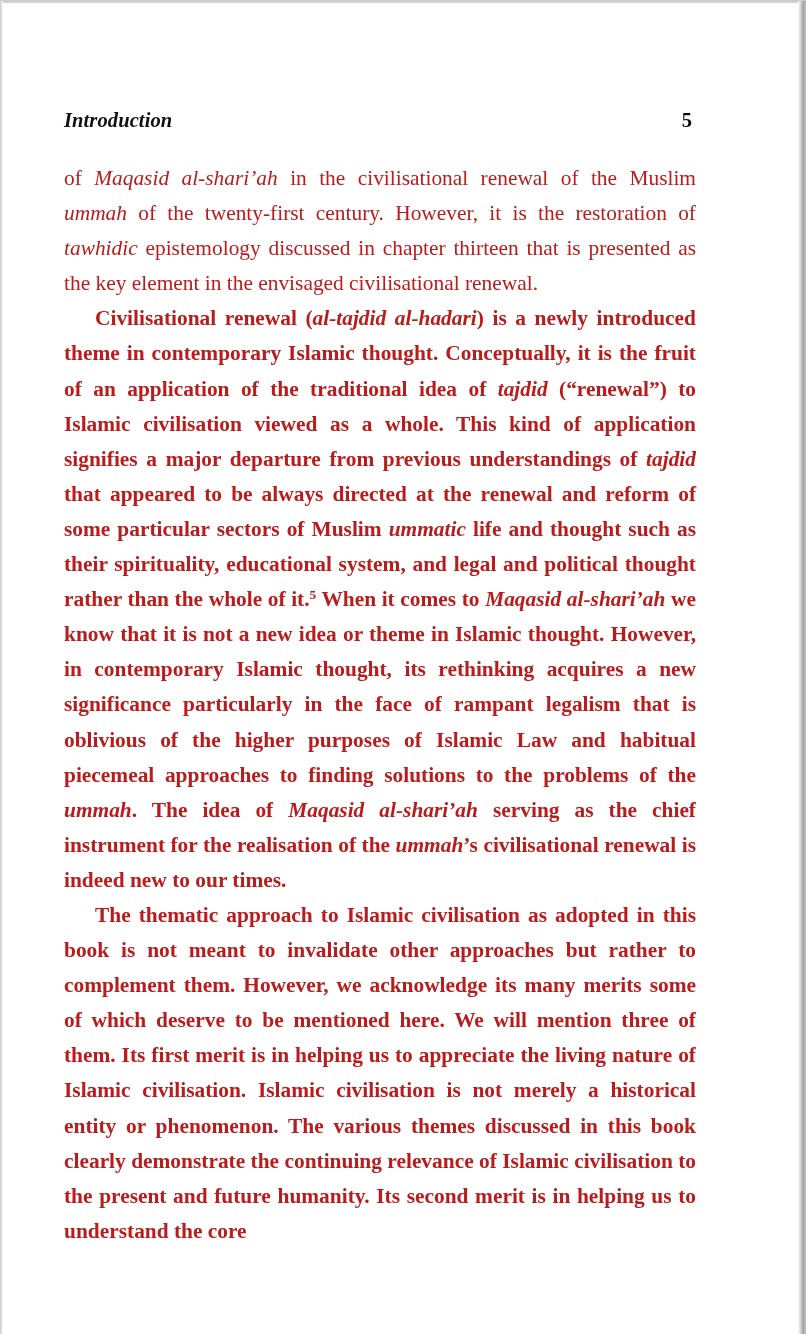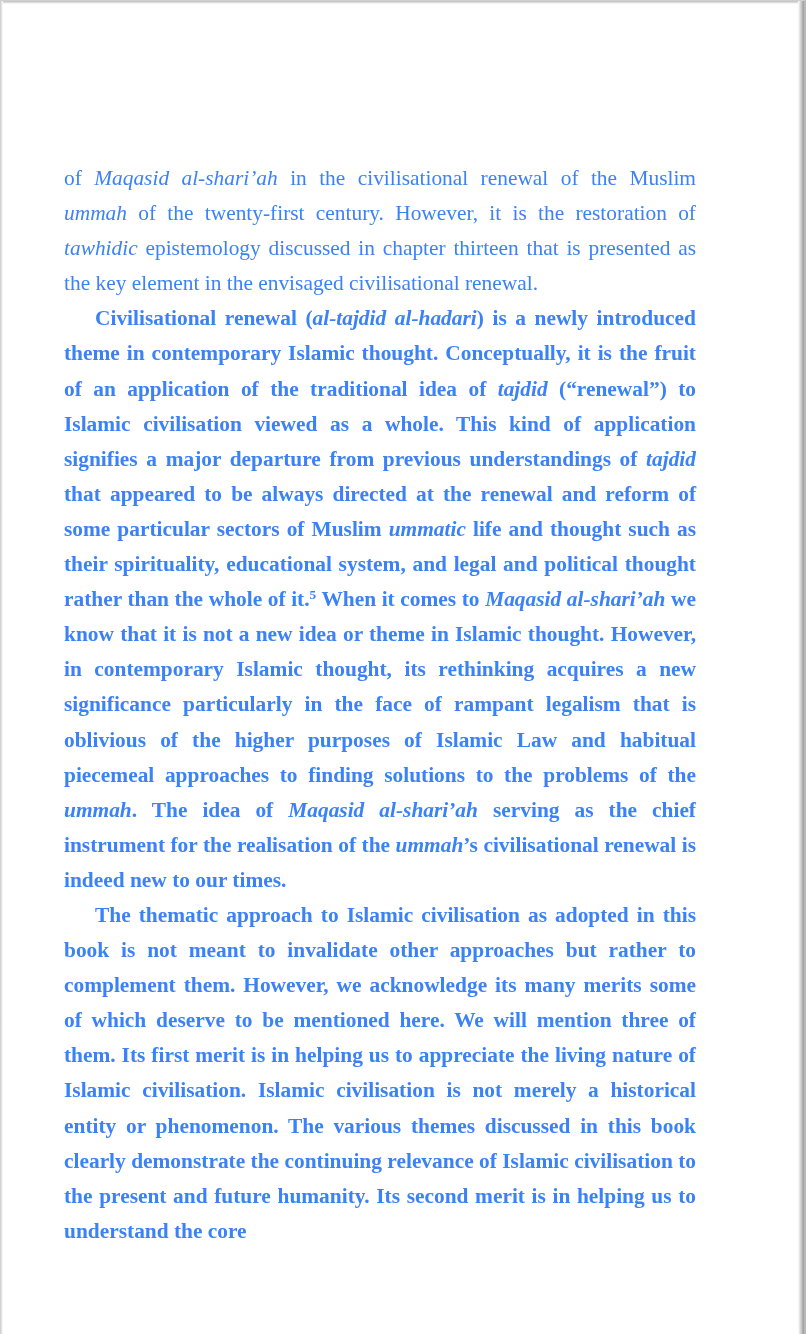--- a/index.html
+++ b/index.html
@@ -65,21 +65,21 @@
   }
 
   .textblock {
     position: absolute;
     left: 64px;
     top: 160px;
     width: 632px;
     font-family: "Liberation Serif", "DejaVu Serif", serif;
     font-size: 21.4px;
     line-height: 35.1px;
-    color: #3b82f6;
+    color: #b91c1c;
     text-align: justify;
     text-justify: inter-word;
     -webkit-font-smoothing: none;
   }
   .textblock p {
     margin: 0;
     text-indent: 0;
   }
   .textblock p.indent {
     text-indent: 31px;
@@ -96,20 +96,24 @@
 </style>
 </head>
 <body>
 
 <div class="page">
 
   <div class="scan-edge-top"></div>
   <div class="scan-edge-left"></div>
   <div class="scan-edge-right"></div>
 
+  <div class="running-head">
+    <span class="running-head-title">Introduction</span>
+    <span class="running-head-page">5</span>
+  </div>
 
   <div class="textblock">
     <p>of <i>Maqasid al-shari’ah</i> in the civilisational renewal of the Muslim <i>ummah</i> of the twenty-first century. However, it is the restoration of <i>tawhidic</i> epistemology discussed in chapter thirteen that is presented as the key element in the envisaged civilisational renewal.</p>
 
     <p class="indent">Civilisational renewal (<i>al-tajdid al-hadari</i>) is a newly introduced theme in contemporary Islamic thought. Conceptually, it is the fruit of an application of the traditional idea of <i>tajdid</i> (“renewal”) to Islamic civilisation viewed as a whole. This kind of application signifies a major departure from previous understandings of <i>tajdid</i> that appeared to be always directed at the renewal and reform of some particular sectors of Muslim <i>ummatic</i> life and thought such as their spirituality, educational system, and legal and political thought rather than the whole of it.<sup class="fn">5</sup> When it comes to <i>Maqasid al-shari’ah</i> we know that it is not a new idea or theme in Islamic thought. However, in contemporary Islamic thought, its rethinking acquires a new significance particularly in the face of rampant legalism that is oblivious of the higher purposes of Islamic Law and habitual piecemeal approaches to finding solutions to the problems of the <i>ummah</i>. The idea of <i>Maqasid al-shari’ah</i> serving as the chief instrument for the realisation of the <i>ummah</i>’s civilisational renewal is indeed new to our times.</p>
 
     <p class="indent">The thematic approach to Islamic civilisation as adopted in this book is not meant to invalidate other approaches but rather to complement them. However, we acknowledge its many merits some of which deserve to be mentioned here. We will mention three of them. Its first merit is in helping us to appreciate the living nature of Islamic civilisation. Islamic civilisation is not merely a historical entity or phenomenon. The various themes discussed in this book clearly demonstrate the continuing relevance of Islamic civilisation to the present and future humanity. Its second merit is in helping us to understand the core</p>
   </div>
 
 </div>

